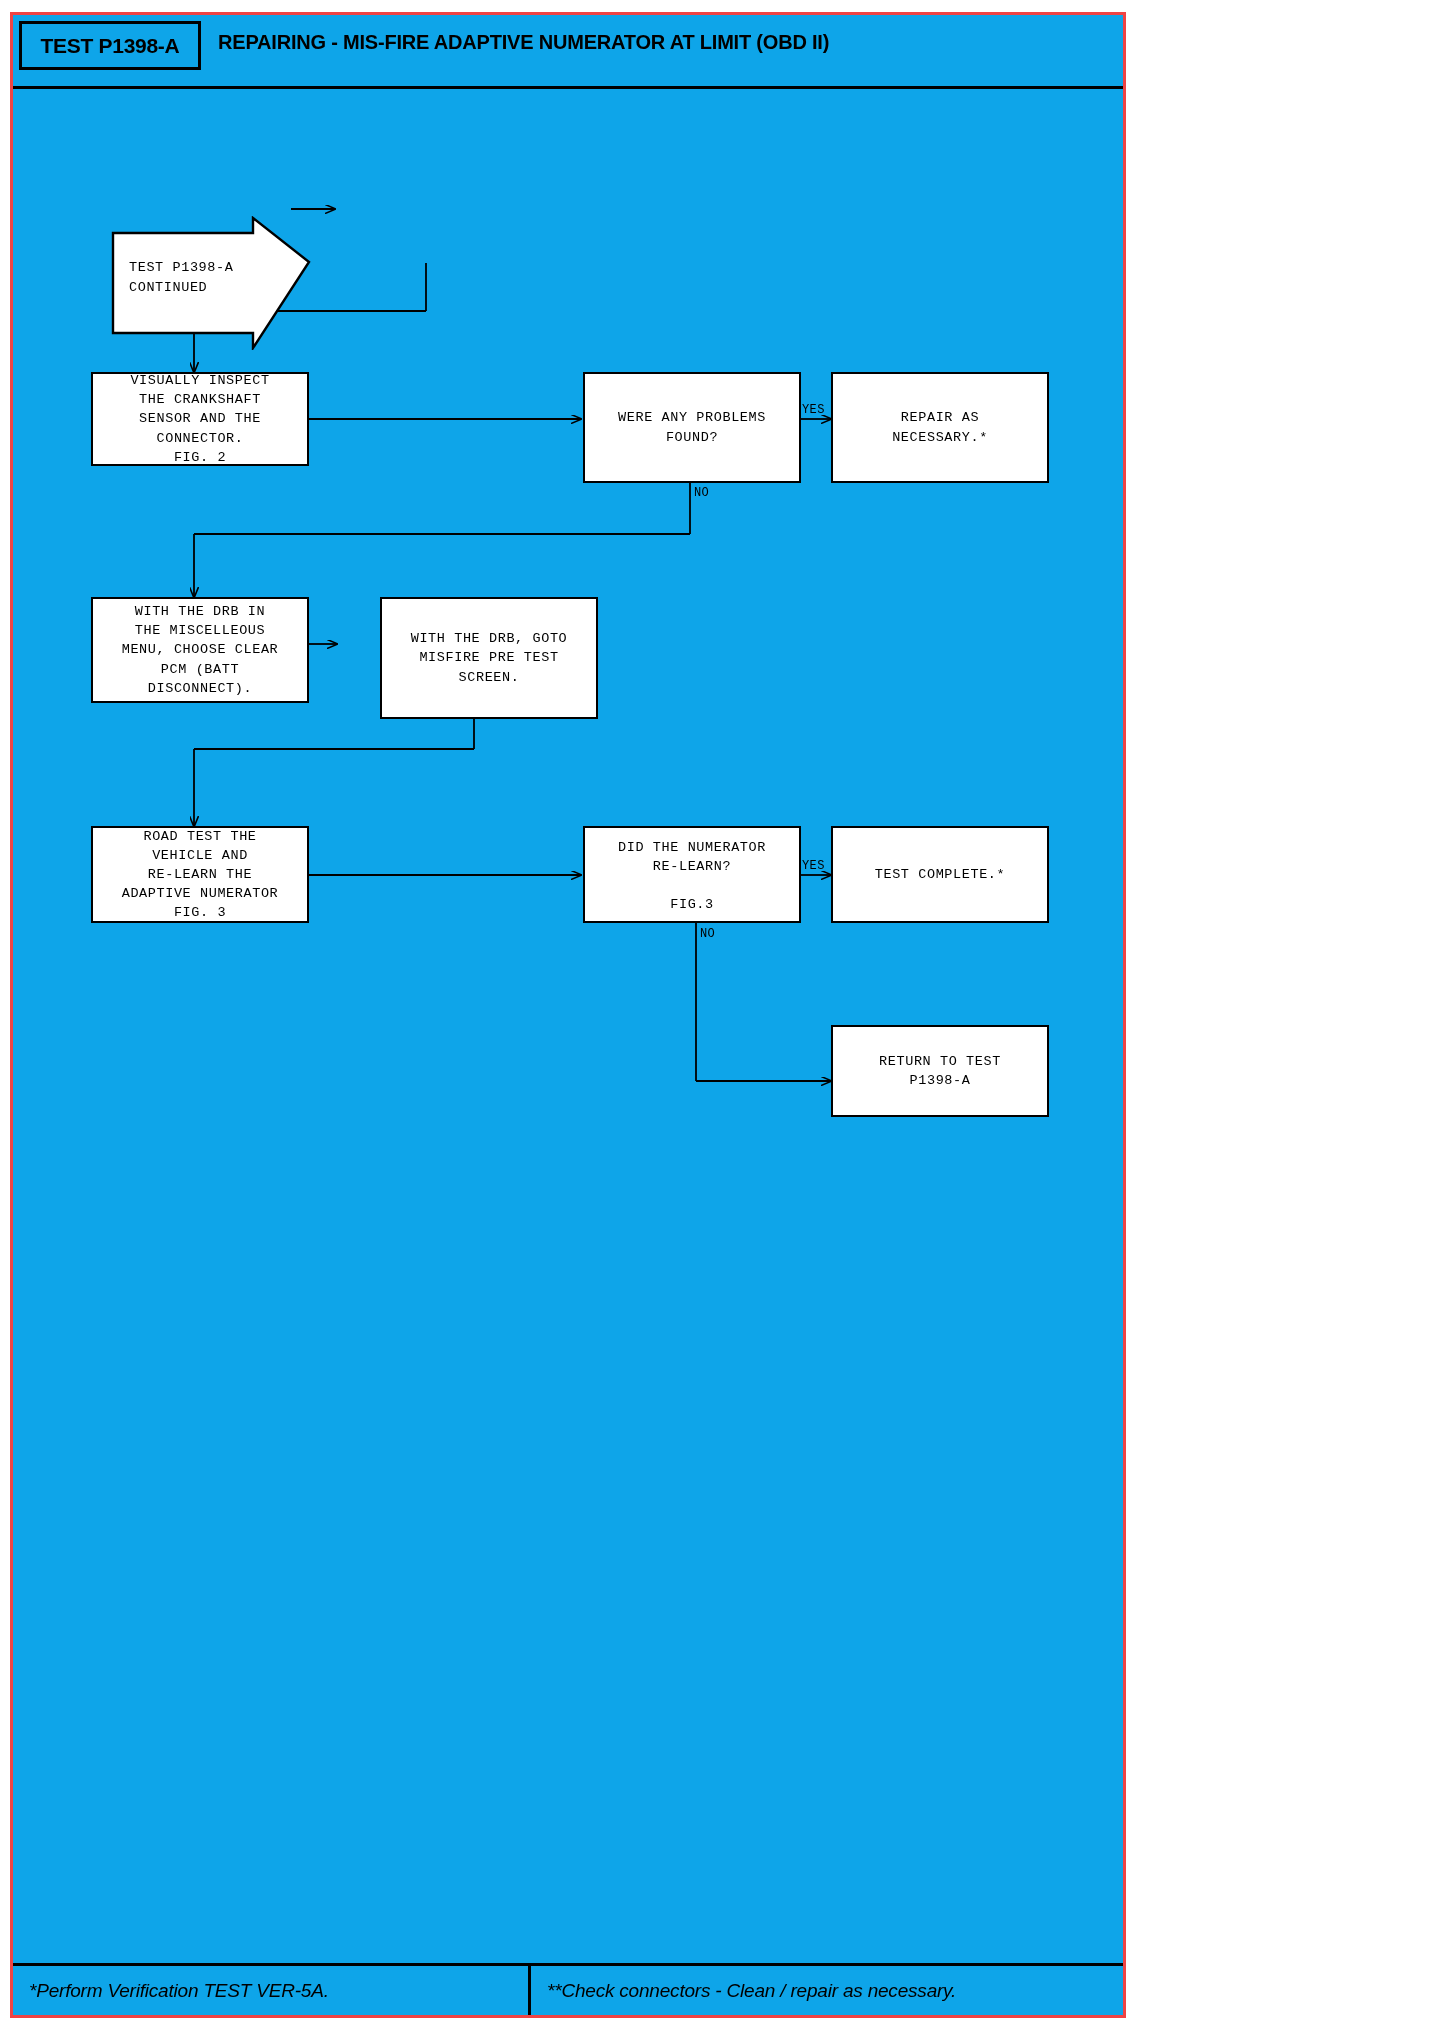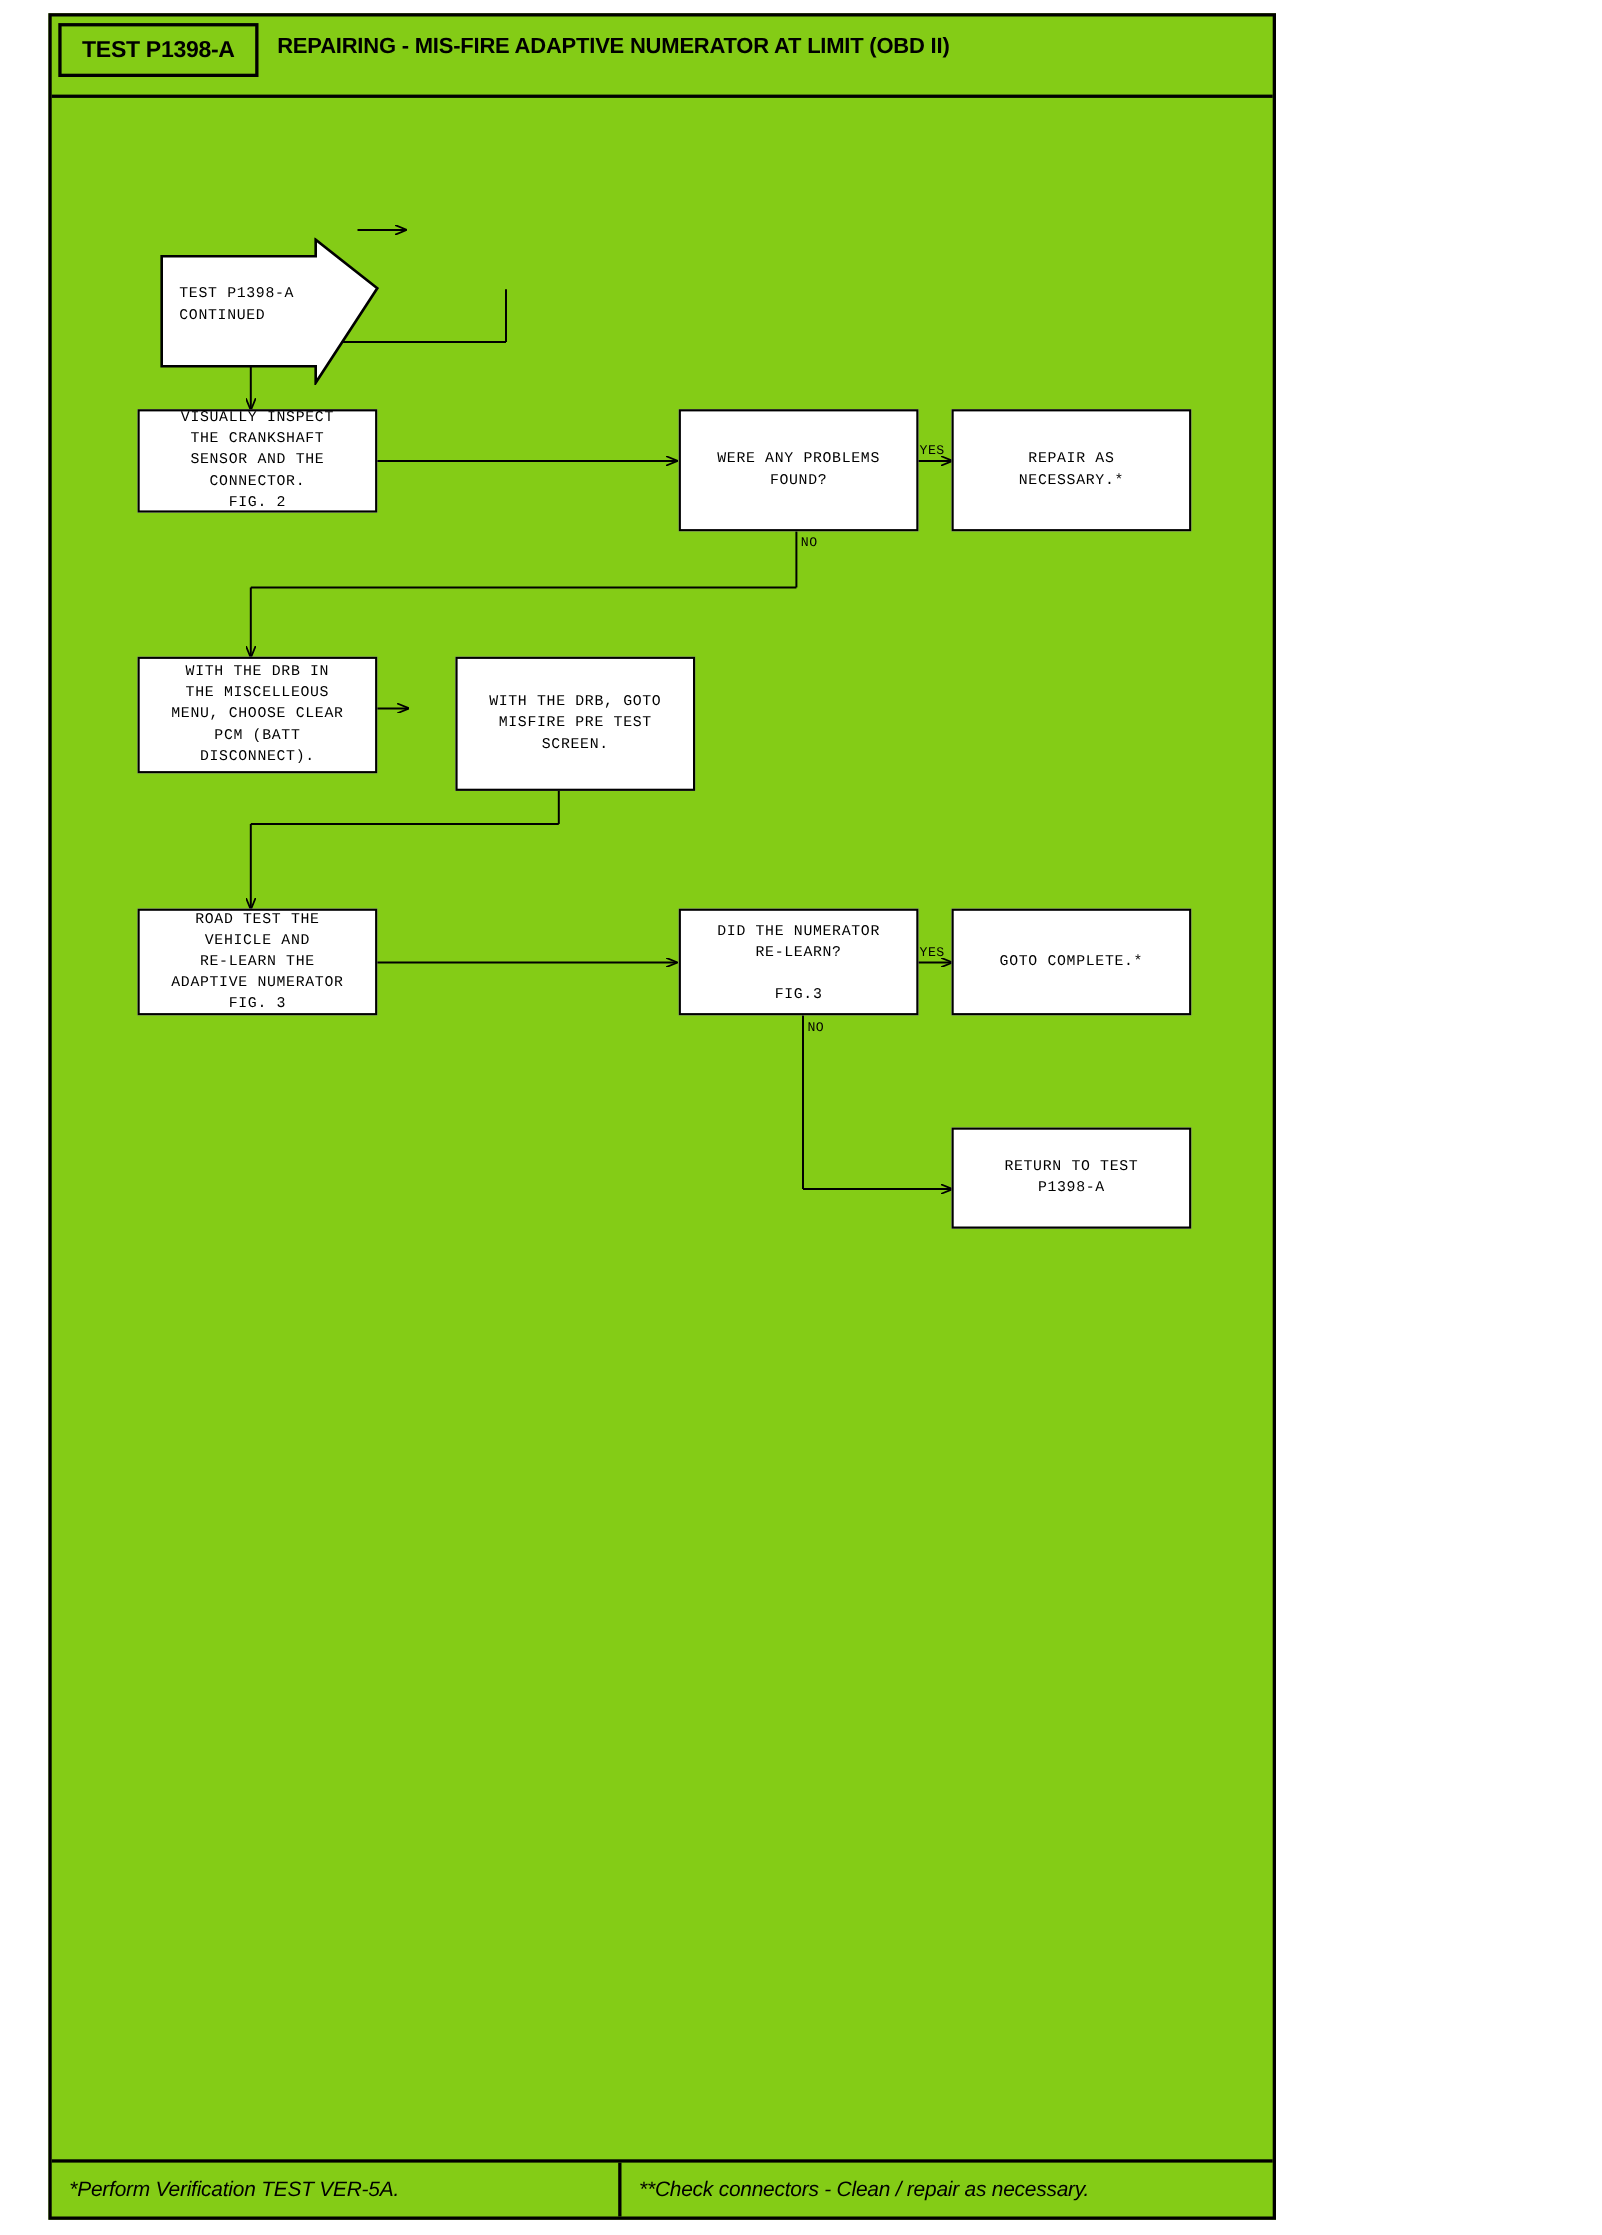--- a/index.html
+++ b/index.html
@@ -9,24 +9,24 @@
   }
   body {
     width: 1456px; height: 2032px;
     font-family: "Liberation Sans", sans-serif;
     position: relative;
     overflow: hidden;
   }
   
   #page-frame {
     position: absolute;
-    left: 44px; top: 12px;
+    left: 10px; top: 12px;
     width: 1116px; height: 2006px;
-    border: 3px solid #000000;
-    background: #84cc16;
+    border: 3px solid #ef4444;
+    background: #0ea5e9;
   }
   
   #header {
     position: absolute;
     left: 0; top: 0;
     width: 100%; height: 74px;
     border-bottom: 3px solid #000;
   }
   #test-id-box {
     position: absolute;
@@ -219,21 +219,21 @@
 RE-LEARN THE
 ADAPTIVE NUMERATOR
 FIG. 3</div>
 
     <div class="flow-box" style="left:570px; top:737px; width:218px; height:97px;
                                  align-items:flex-start; padding-top:10px;">DID THE NUMERATOR
 RE-LEARN?
 
 FIG.3</div>
 
-    <div class="flow-box" style="left:818px; top:737px; width:218px; height:97px;">GOTO COMPLETE.*</div>
+    <div class="flow-box" style="left:818px; top:737px; width:218px; height:97px;">TEST COMPLETE.*</div>
 
     <div class="flow-box" style="left:818px; top:936px; width:218px; height:92px;">RETURN TO TEST
 P1398-A</div>
 
     <span class="edge-label" style="left:789px; top:314px;">YES</span>
     <span class="edge-label" style="left:681px; top:397px;">NO</span>
     <span class="edge-label" style="left:789px; top:770px;">YES</span>
     <span class="edge-label" style="left:687px; top:838px;">NO</span>
 
   </div>

